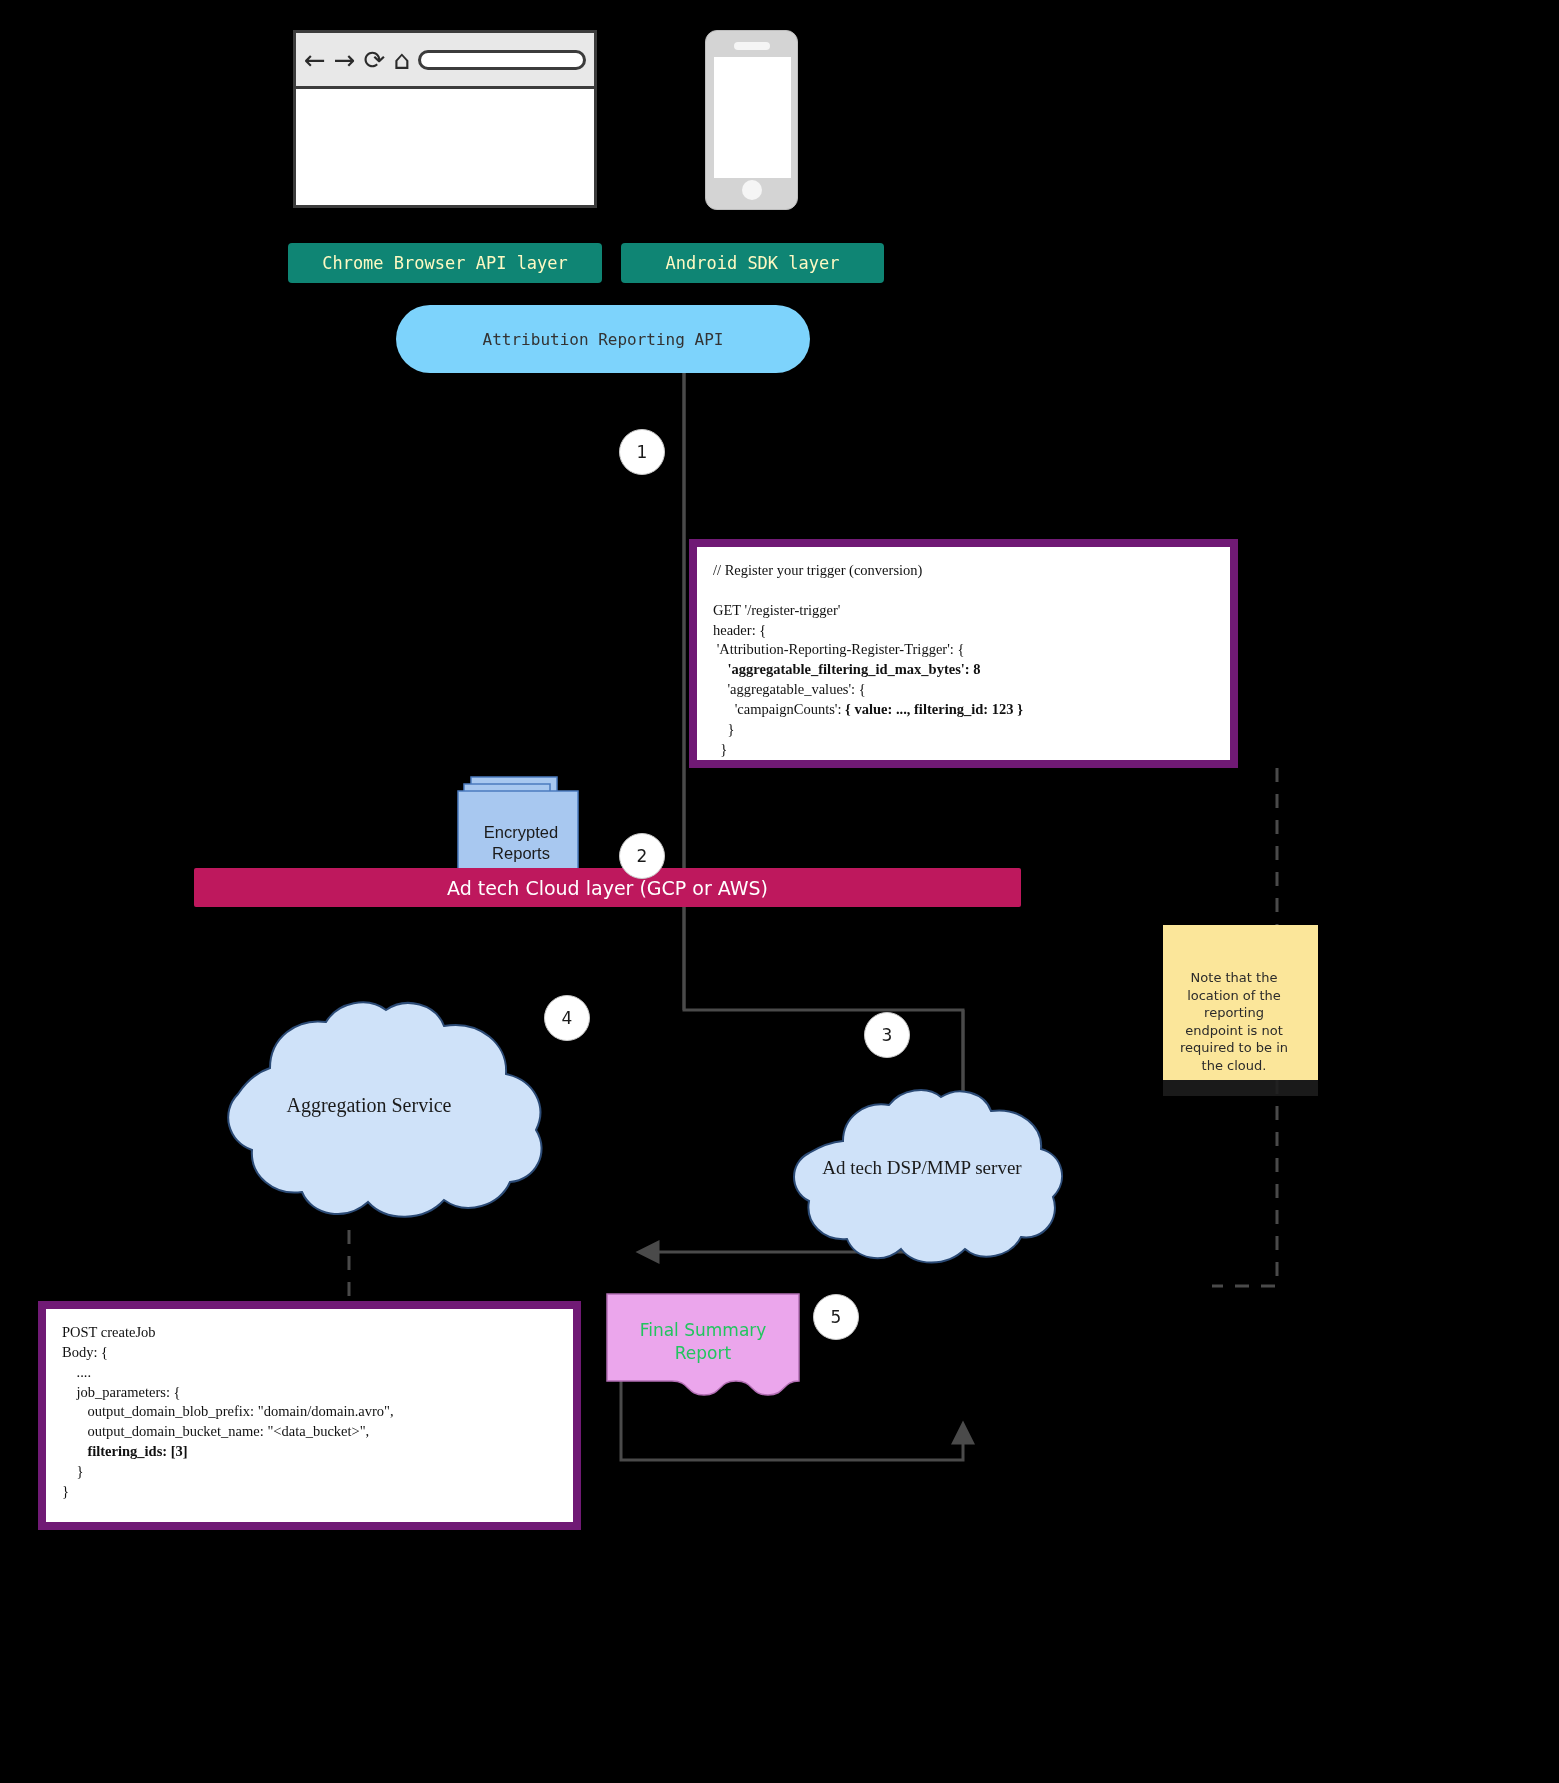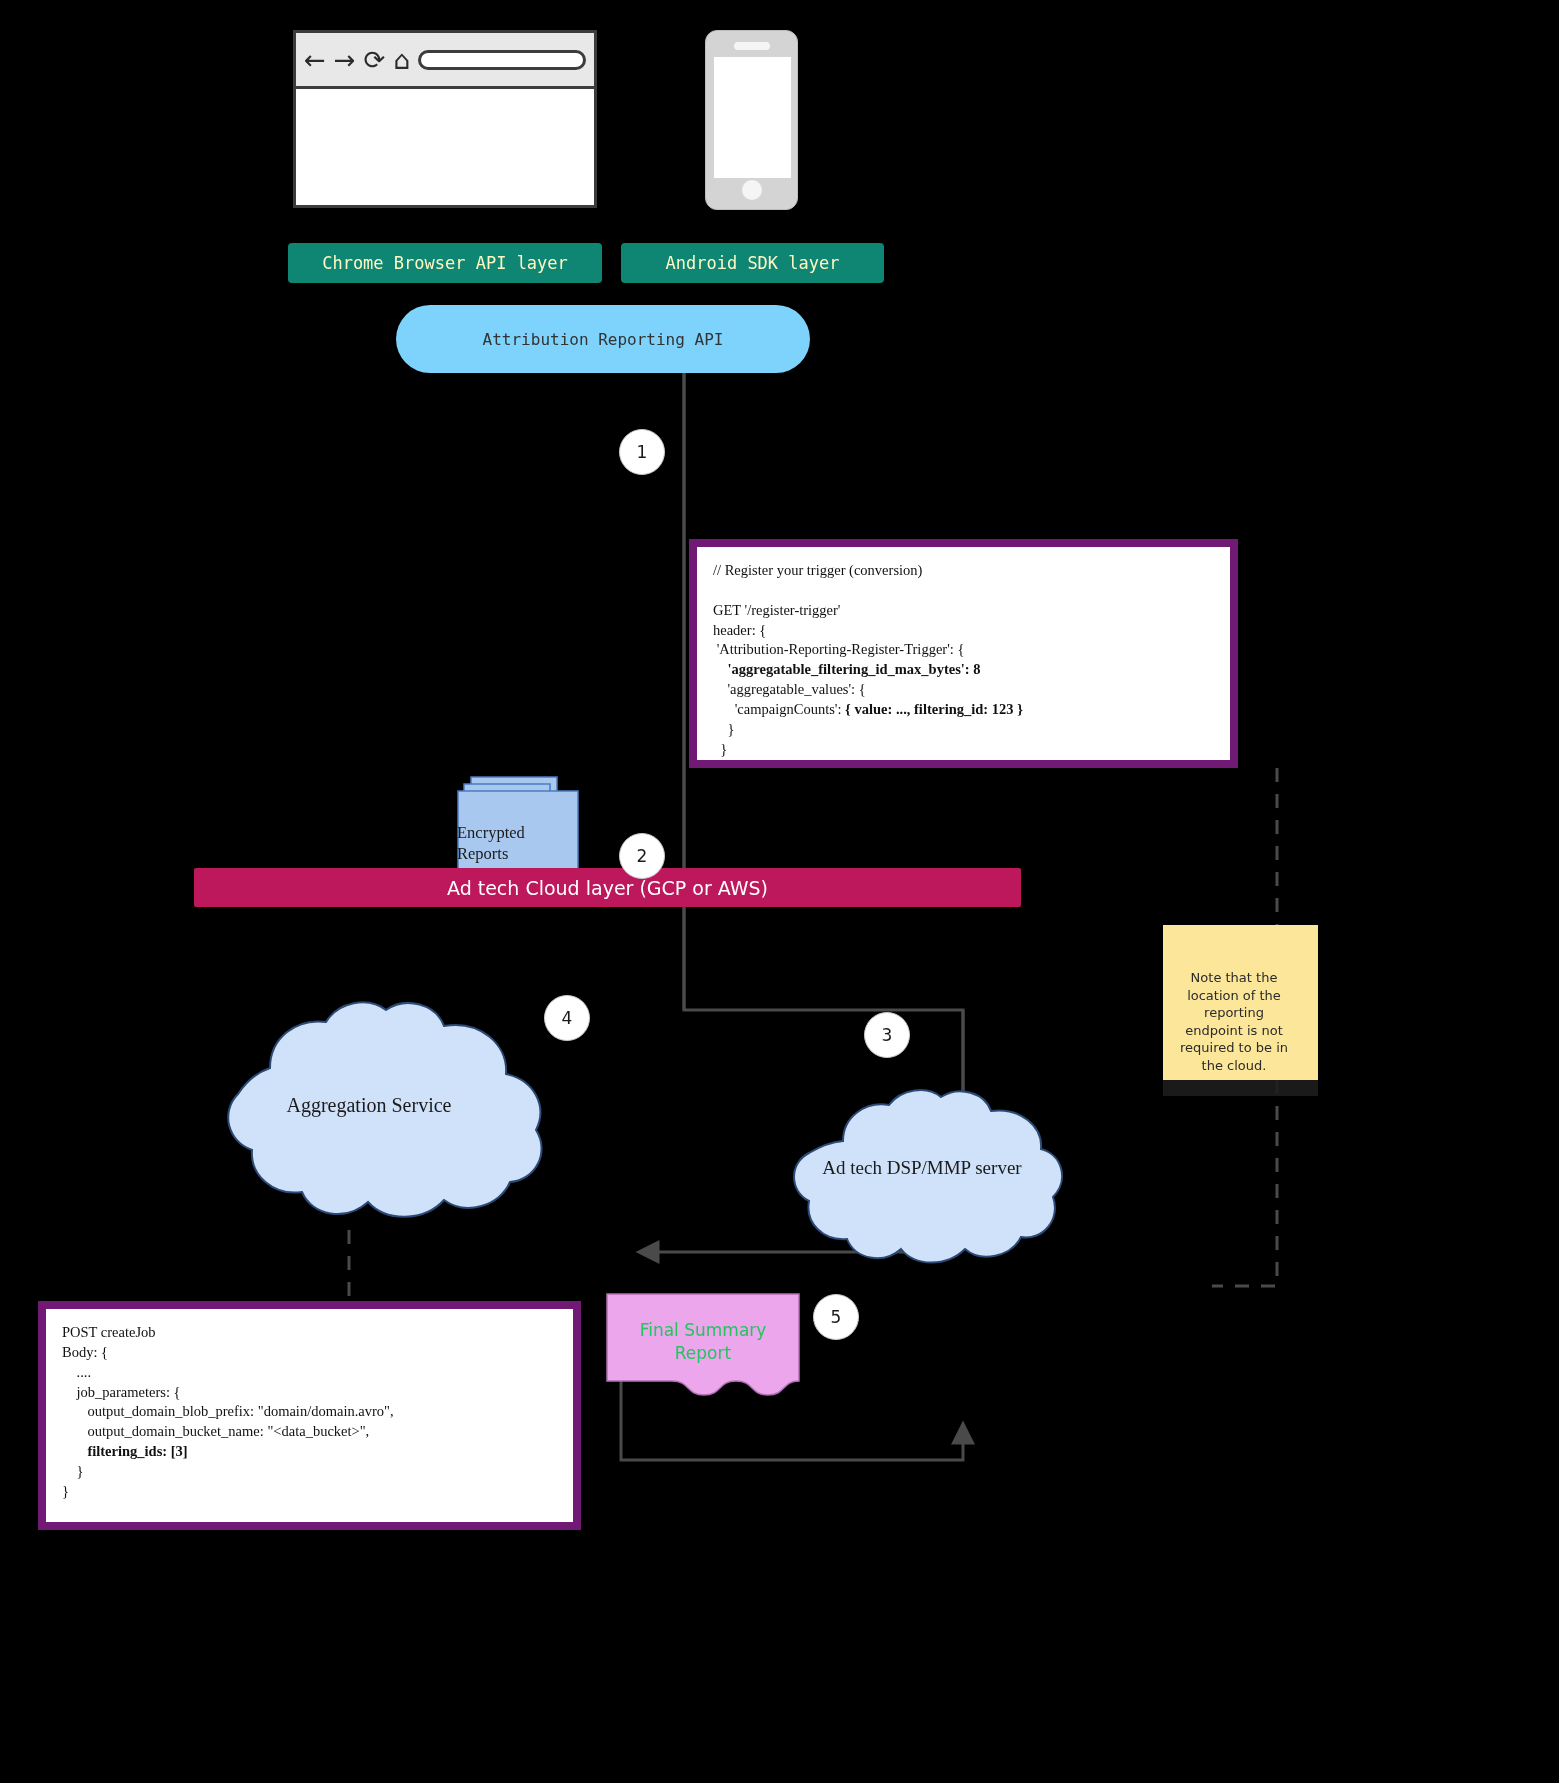--- a/index.html
+++ b/index.html
@@ -143,21 +143,22 @@
   .cloud-agg .cloud-label { top: 100px; font-size: 20px; }
   .cloud-dsp { left: 777px; top: 1085px; width: 290px; height: 180px; }
   .cloud-dsp .cloud-label { top: 72px; font-size: 19px; }
 
   
   .reports {
     left: 457px; top: 775px; width: 128px; height: 127px;
   }
   .reports-label {
     position: absolute; left: 0; right: 0; top: 47px;
-    font-family: Liberation Serif, serif;
+    text-align: center;
+    font-family: Liberation Sans, sans-serif;
     font-size: 16.5px; color: #1b1b1b; line-height: 1.3;
   }
 
   
   .final-report { left: 606px; top: 1293px; width: 194px; height: 106px; }
   .final-report-label {
     position: absolute; left: 0; right: 0; top: 26px;
     text-align: center;
     font-family: "DejaVu Sans", sans-serif;
     font-size: 17px; color: #22c55e; line-height: 1.35;

